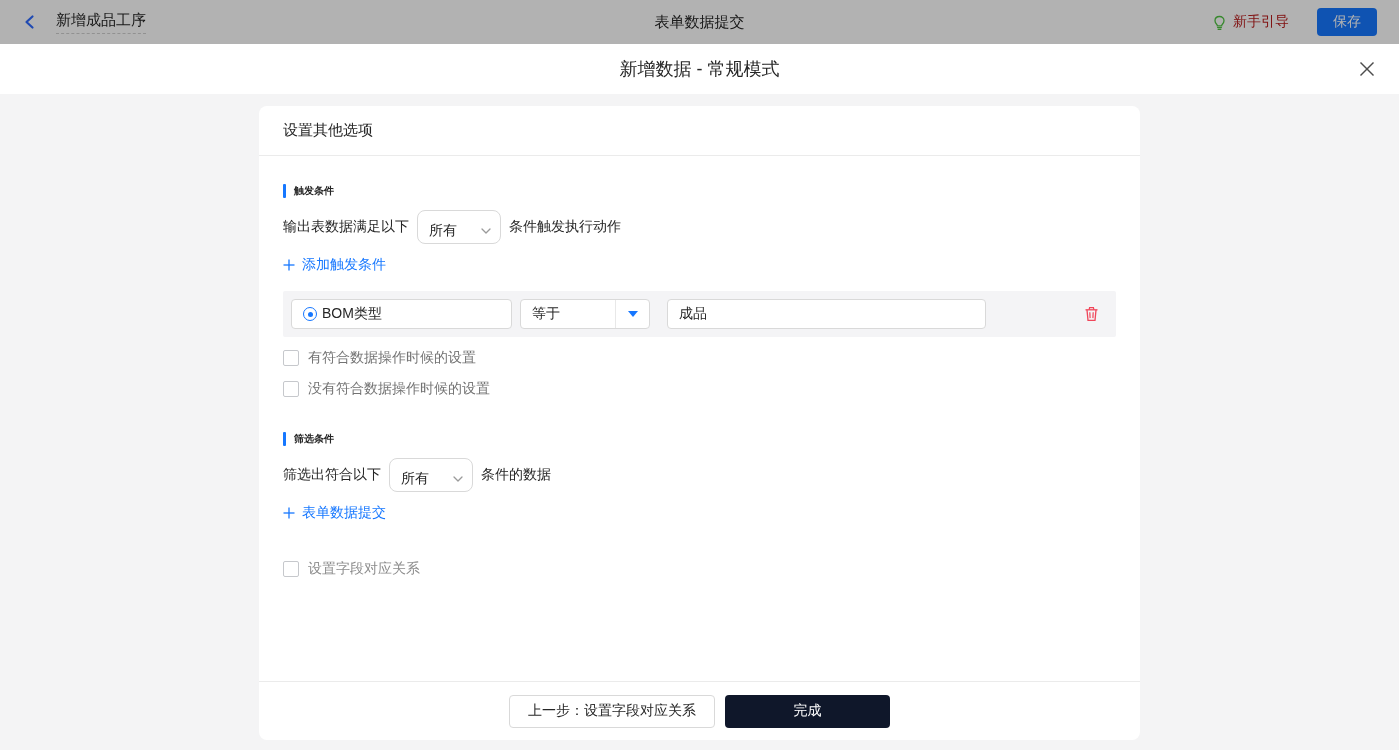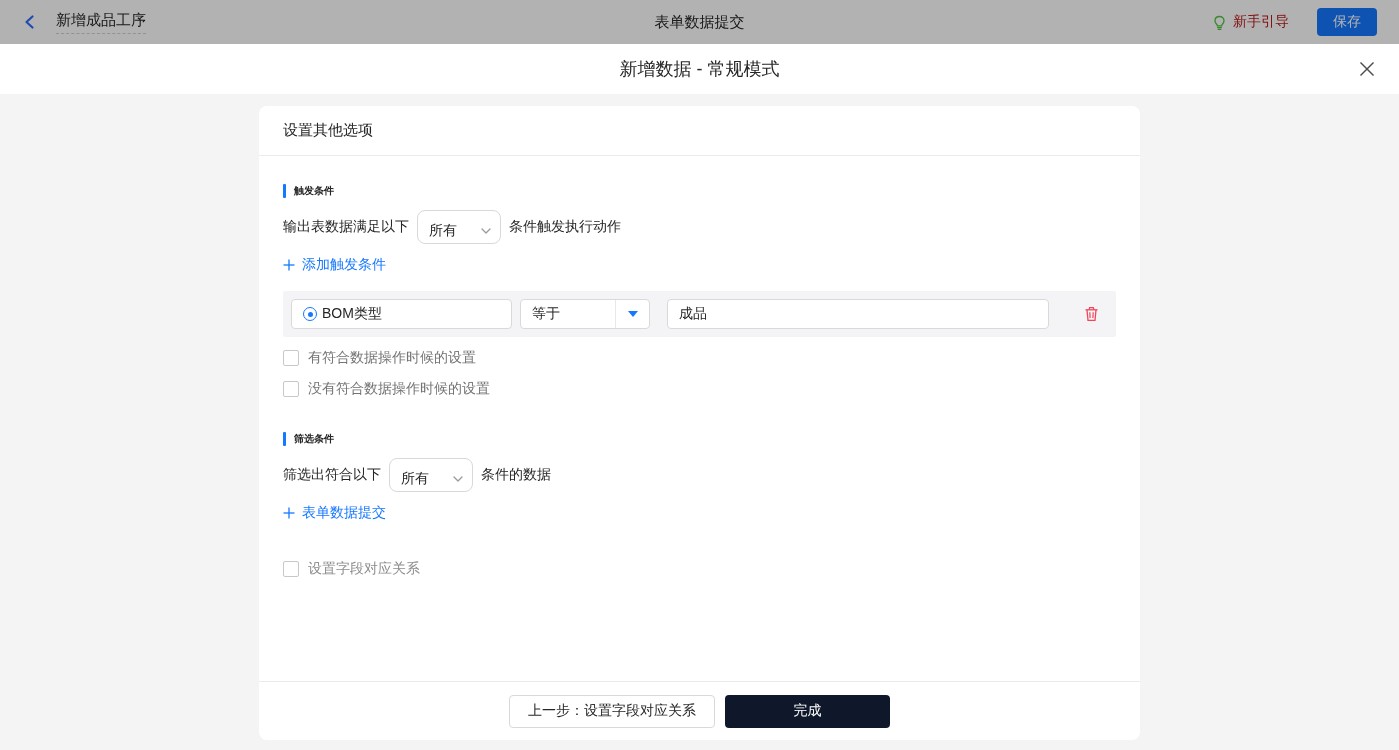--- a/index.html
+++ b/index.html
@@ -221,21 +221,21 @@
     display: flex;
     align-items: center;
     justify-content: center;
   }
   .caret-down {
     width: 0; height: 0;
     border-left: 5px solid transparent;
     border-right: 5px solid transparent;
     border-top: 6px solid #1677ff;
   }
-  .cond-value { width: 382px; }
+  .cond-value { width: 319px; }
   .delete-btn {
     margin-left: auto;
     width: 18px; height: 18px;
     display: flex;
     align-items: center;
     justify-content: center;
     cursor: pointer;
   }
 
   .checkbox-row {

